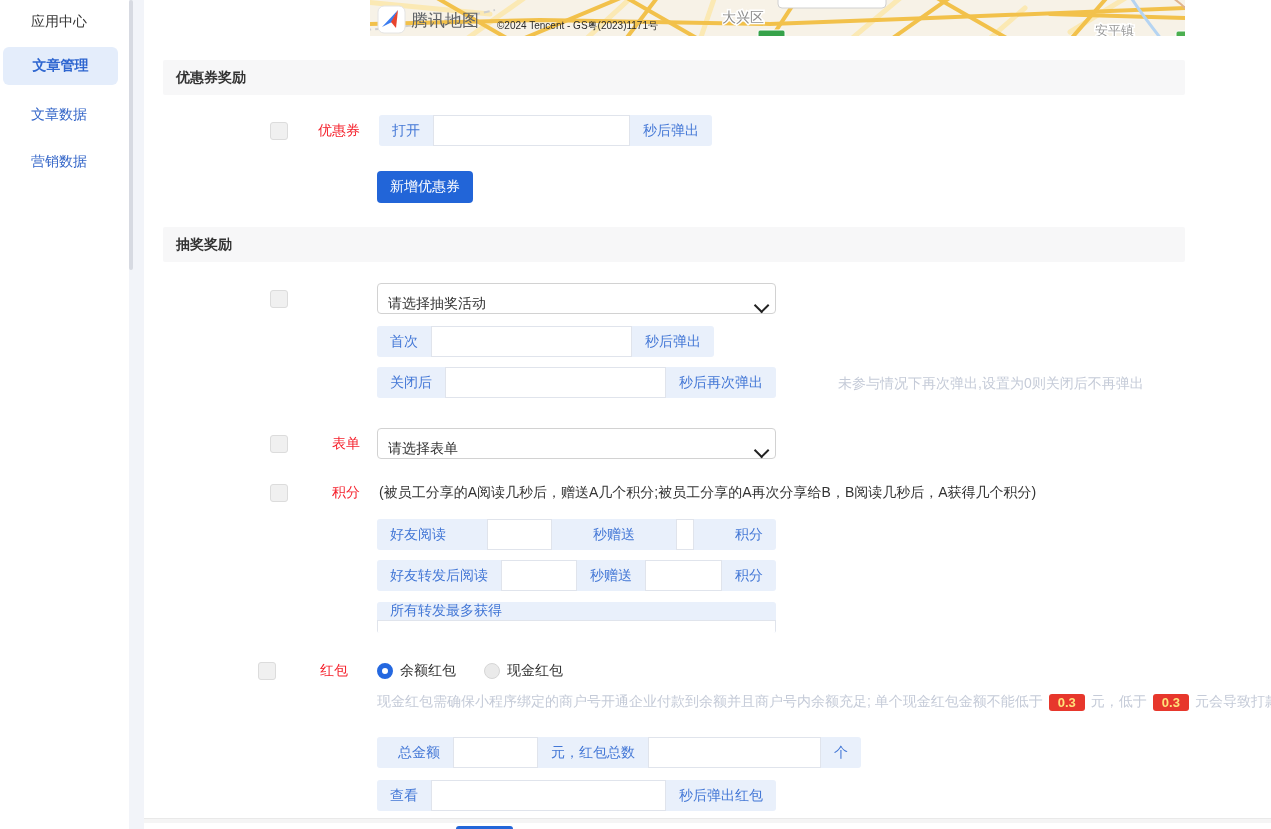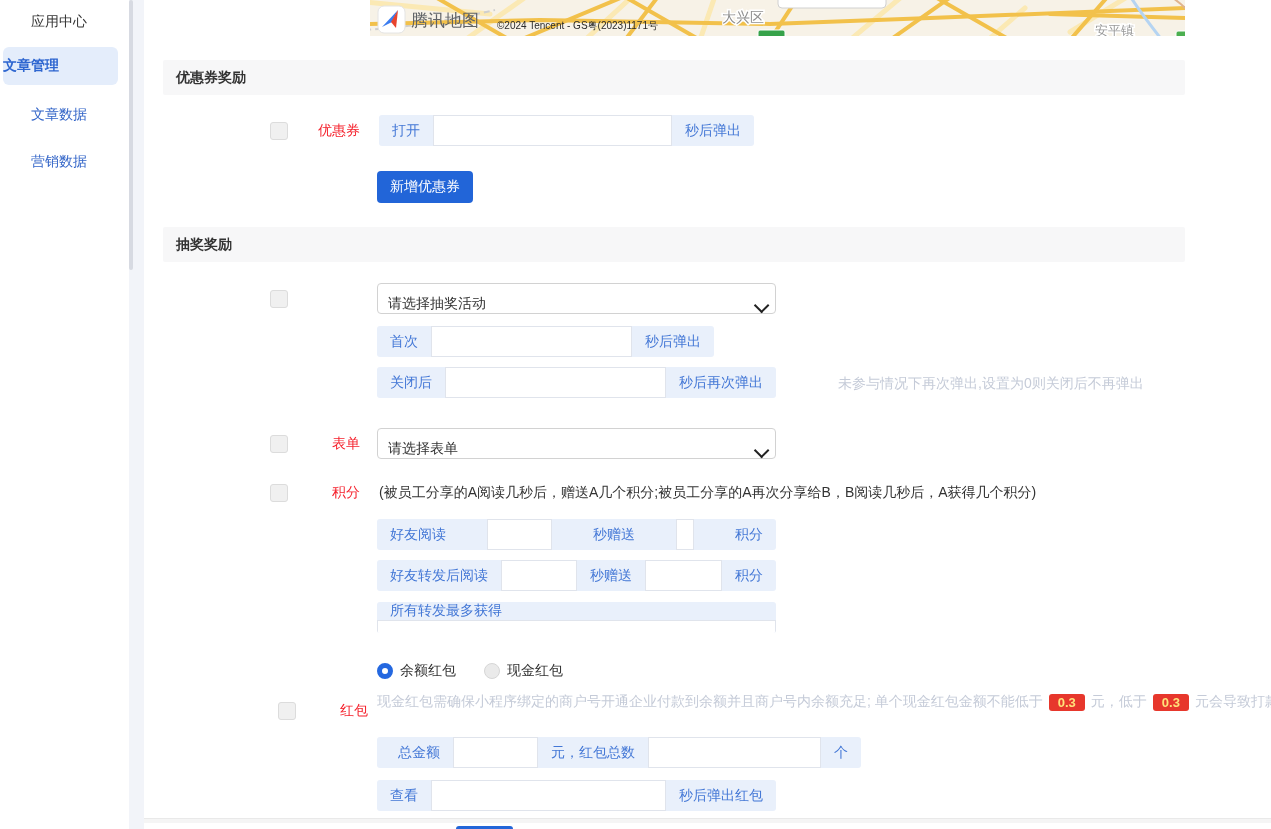--- a/index.html
+++ b/index.html
@@ -4,21 +4,21 @@
 <style>
   html,body{margin:0;padding:0;background:#fff;}
   body{font-family:"Liberation Sans","DejaVu Sans",sans-serif;}
   .app{position:relative;width:1271px;height:829px;overflow:hidden;background:#f97316;}
 
   
   .sidebar{position:absolute;left:0;top:0;width:129px;height:829px;background:#fff;}
   .side-item{position:absolute;left:31px;font-size:14px;color:#3365c8;cursor:pointer;white-space:nowrap;}
   .side-item.dark{color:#333;}
   .side-pill{position:absolute;left:3px;top:47px;width:115px;height:38px;background:#e4edfb;border-radius:6px;
-             display:flex;align-items:center;justify-content:flex-start;font-size:14px;font-weight:600;color:#2e66d0;cursor:pointer;}
+             display:flex;align-items:center;justify-content:center;font-size:14px;font-weight:600;color:#2e66d0;cursor:pointer;}
   .scrollstrip{position:absolute;left:129px;top:0;width:15px;height:829px;background:#f2f4f9;}
   .scrollthumb{position:absolute;left:0;top:0;width:4px;height:270px;background:#d7dae2;border-radius:2px;}
 
   
   .content{position:absolute;left:144px;top:0;width:1127px;height:829px;background:#fff;}
 
   .section-bar{position:absolute;left:19px;width:1022px;height:35px;background:#f7f7f8;border-radius:2px;
                display:flex;align-items:center;padding-left:13px;box-sizing:border-box;
                font-size:14px;font-weight:bold;color:#333;}
 
@@ -124,21 +124,21 @@
       </svg>
     </div>
 
     <div class="section-bar" style="top:60px;">
       <span>优惠券奖励</span>
     </div>
 
     <div class="row" style="top:115px;left:126px;">
       <span class="chk"></span>
       <span class="lbl">优惠券</span>
-      <div class="grp" style="width:375px;">
+      <div class="grp" style="width:333px;">
         <span class="addon">打开</span>
         <input style="flex: 1 1 0%;">
         <span class="addon">秒后弹出</span>
       </div>
     </div>
 
     <button class="btn-primary" style="left:233px;top:171px;">新增优惠券</button>
 
     <div class="section-bar" style="top:227px;">
       <span>抽奖奖励</span>
@@ -206,21 +206,21 @@
     </div>
 
     <div class="row" style="top:602px;left:233px;">
       <div class="grp" style="width:399px;flex-direction:column;">
         <span class="addon">所有转发最多获得</span>
         <input style="flex: 1 1 0%;">
         <span class="addon">积分</span>
       </div>
     </div>
 
-    <div class="row" style="top:662px;left:134px;height:18px;margin-top:40px;">
+    <div class="row" style="top:662px;left:114px;height:18px;">
       <span class="chk"></span>
       <span class="lbl">红包</span>
     </div>
     <div class="radio-line" style="left:233px;top:662px;height:18px;">
       <span class="radio-on"></span>
       <span>余额红包</span>
       <span class="radio-gap"></span>
       <span class="radio-off"></span>
       <span>现金红包</span>
     </div>

